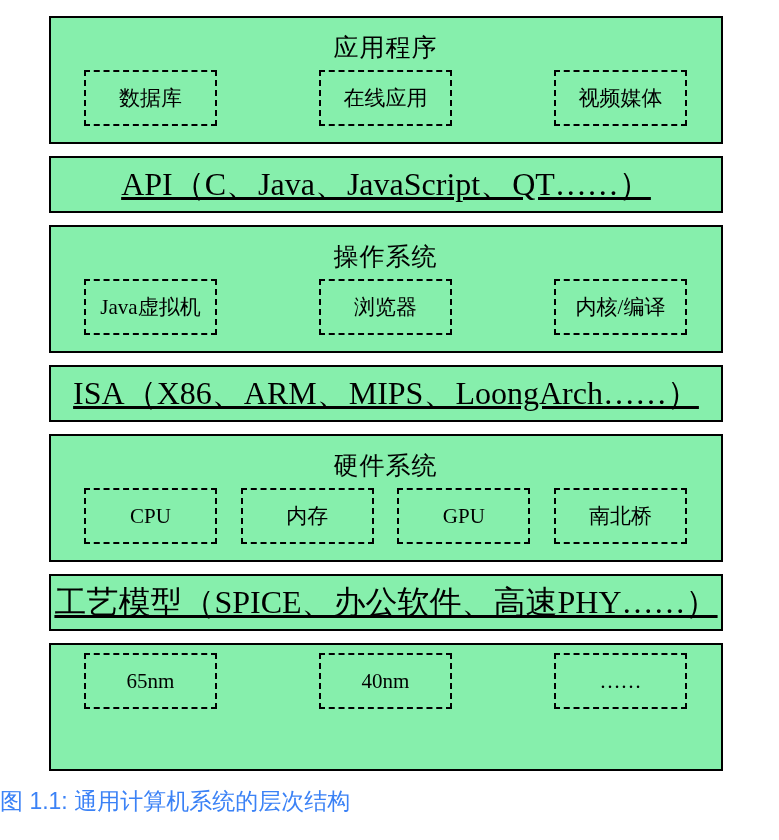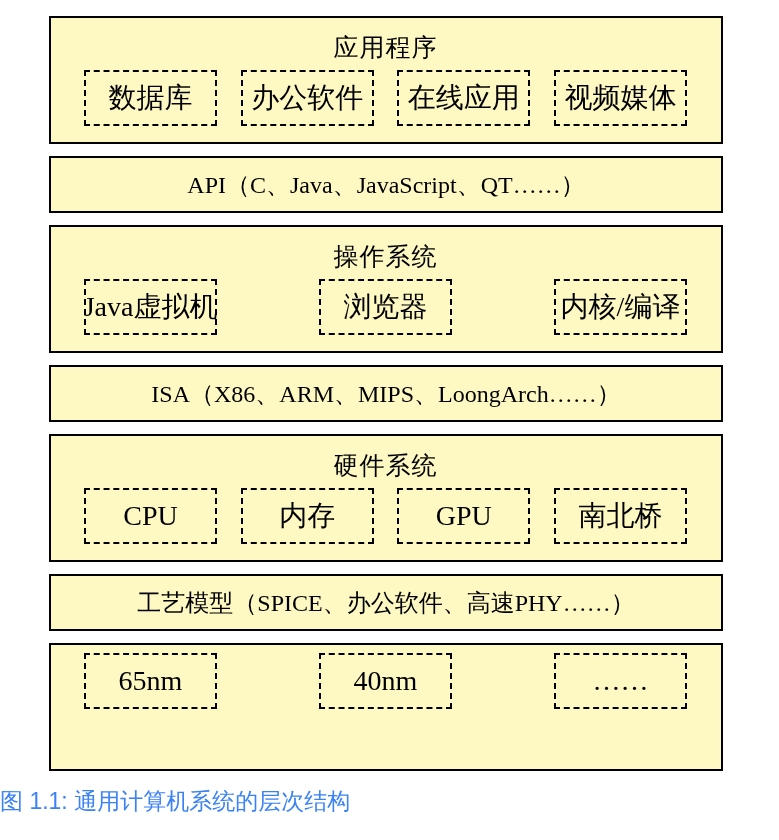--- a/index.html
+++ b/index.html
@@ -20,21 +20,21 @@
     left: 49px;
     top: 16px;
     width: 674px;
     display: flex;
     flex-direction: column;
     gap: 12px;
   }
   .layer {
     box-sizing: border-box;
     border: 2px solid #000000;
-    background: #fef9c3;
+    background: #86efac;
   }
   .layer.group {
     height: 128px;
     padding: 8px 34px 16px 33px;
     display: flex;
     flex-direction: column;
   }
   .group-title {
     text-align: center;
     font-size: 25px;
@@ -49,32 +49,33 @@
     flex: 1;
   }
   .item {
     box-sizing: border-box;
     width: 133px;
     height: 56px;
     border: 2px dashed #000000;
     display: flex;
     align-items: center;
     justify-content: center;
-    font-size: 28px;
+    font-size: 21px;
     white-space: nowrap;
   }
   .layer.plain {
     height: 57px;
     display: flex;
     align-items: center;
     justify-content: center;
   }
   .plain-title {
-    font-size: 24px;
+    font-size: 32px;
     white-space: nowrap;
+    text-decoration: underline;
   }
   .caption {
     position: absolute;
     top: 786px;
     left: 0;
     width: 100%;
     text-align: left;
     font-family: "Liberation Sans", "DejaVu Sans", sans-serif;
     font-size: 23px;
     color: #3b82f6;
@@ -83,21 +84,20 @@
 </head>
 <body>
 
 <div class="page">
   <div class="diagram">
 
     <div class="layer group">
       <div class="group-title">应用程序</div>
       <div class="items">
         <div class="item">数据库</div>
-        <div class="item">办公软件</div>
         <div class="item">在线应用</div>
         <div class="item">视频媒体</div>
       </div>
     </div>
 
     <div class="layer plain">
       <div class="plain-title">API（C、Java、JavaScript、QT……）</div>
     </div>
 
     <div class="layer group">

